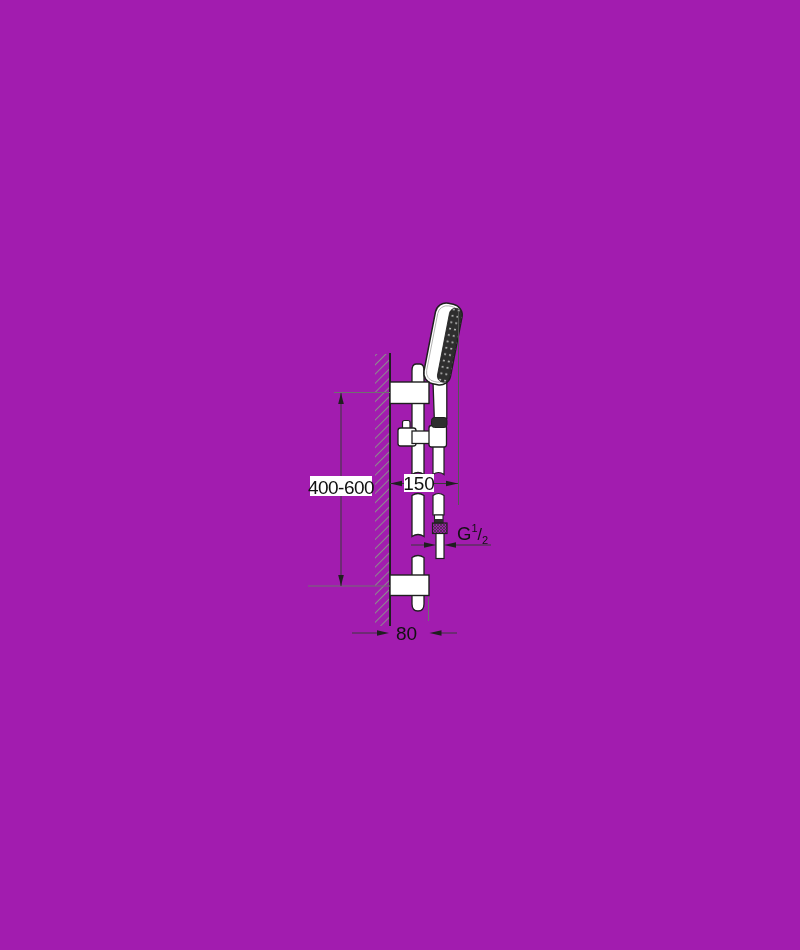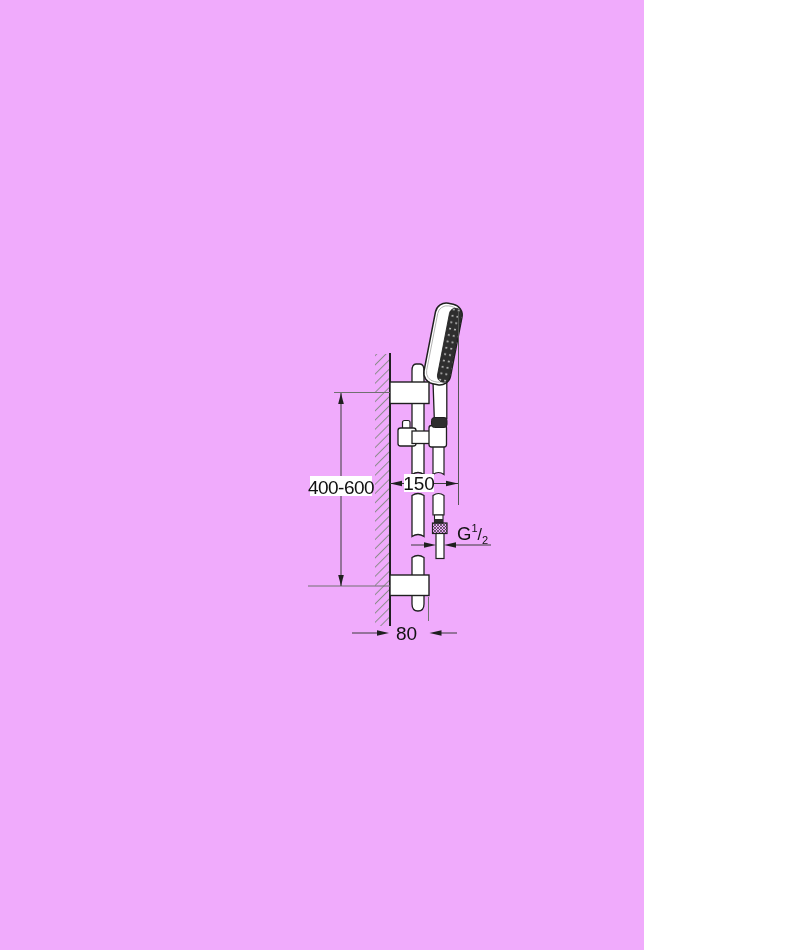--- a/index.html
+++ b/index.html
@@ -2,23 +2,23 @@
 <html><head>
 <meta charset="utf-8">
 <style>
   html, body {
     margin: 0;
     padding: 0;
     background: #ffffff;
   }
   .canvas {
     position: relative;
-    width: 644px;
+    width: 800px;
     height: 950px;
-    background: #f0abfc;
+    background: #a21caf;
     overflow: hidden;
     font-family: "Liberation Sans", sans-serif;
   }
   svg {
     position: absolute;
     left: 0;
     top: 0;
   }
   text {
     font-family: "Liberation Sans", sans-serif;

